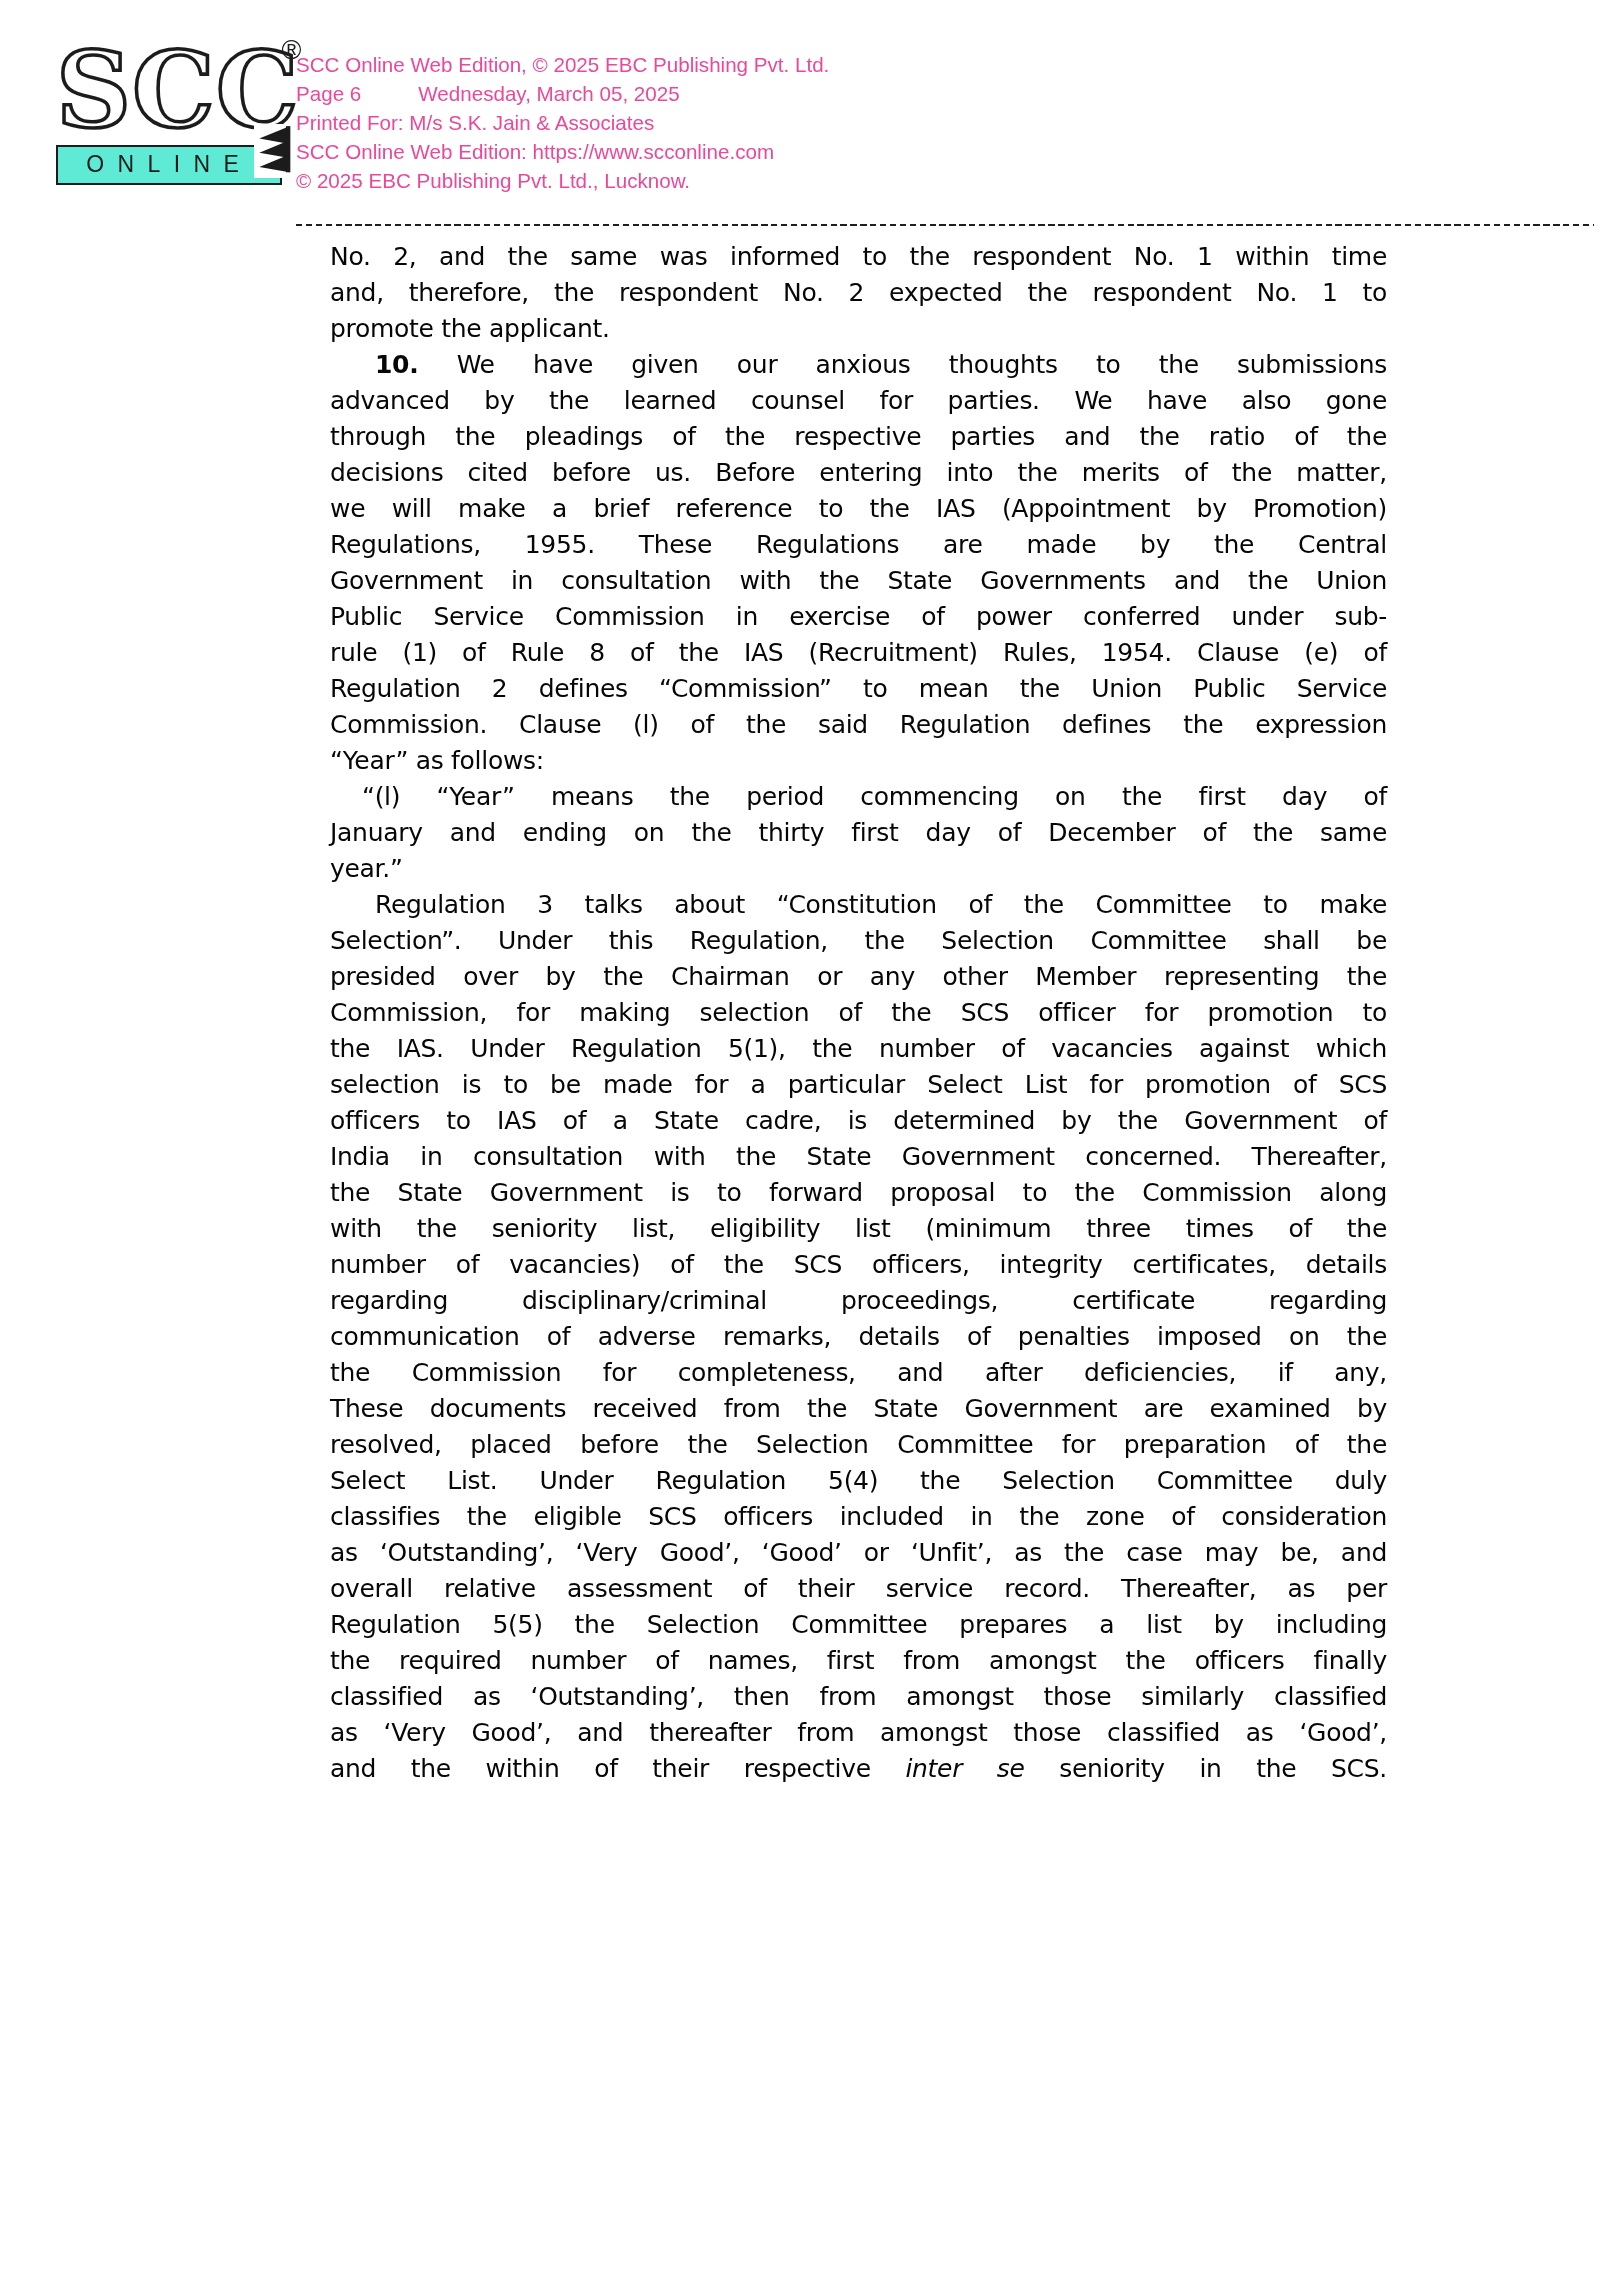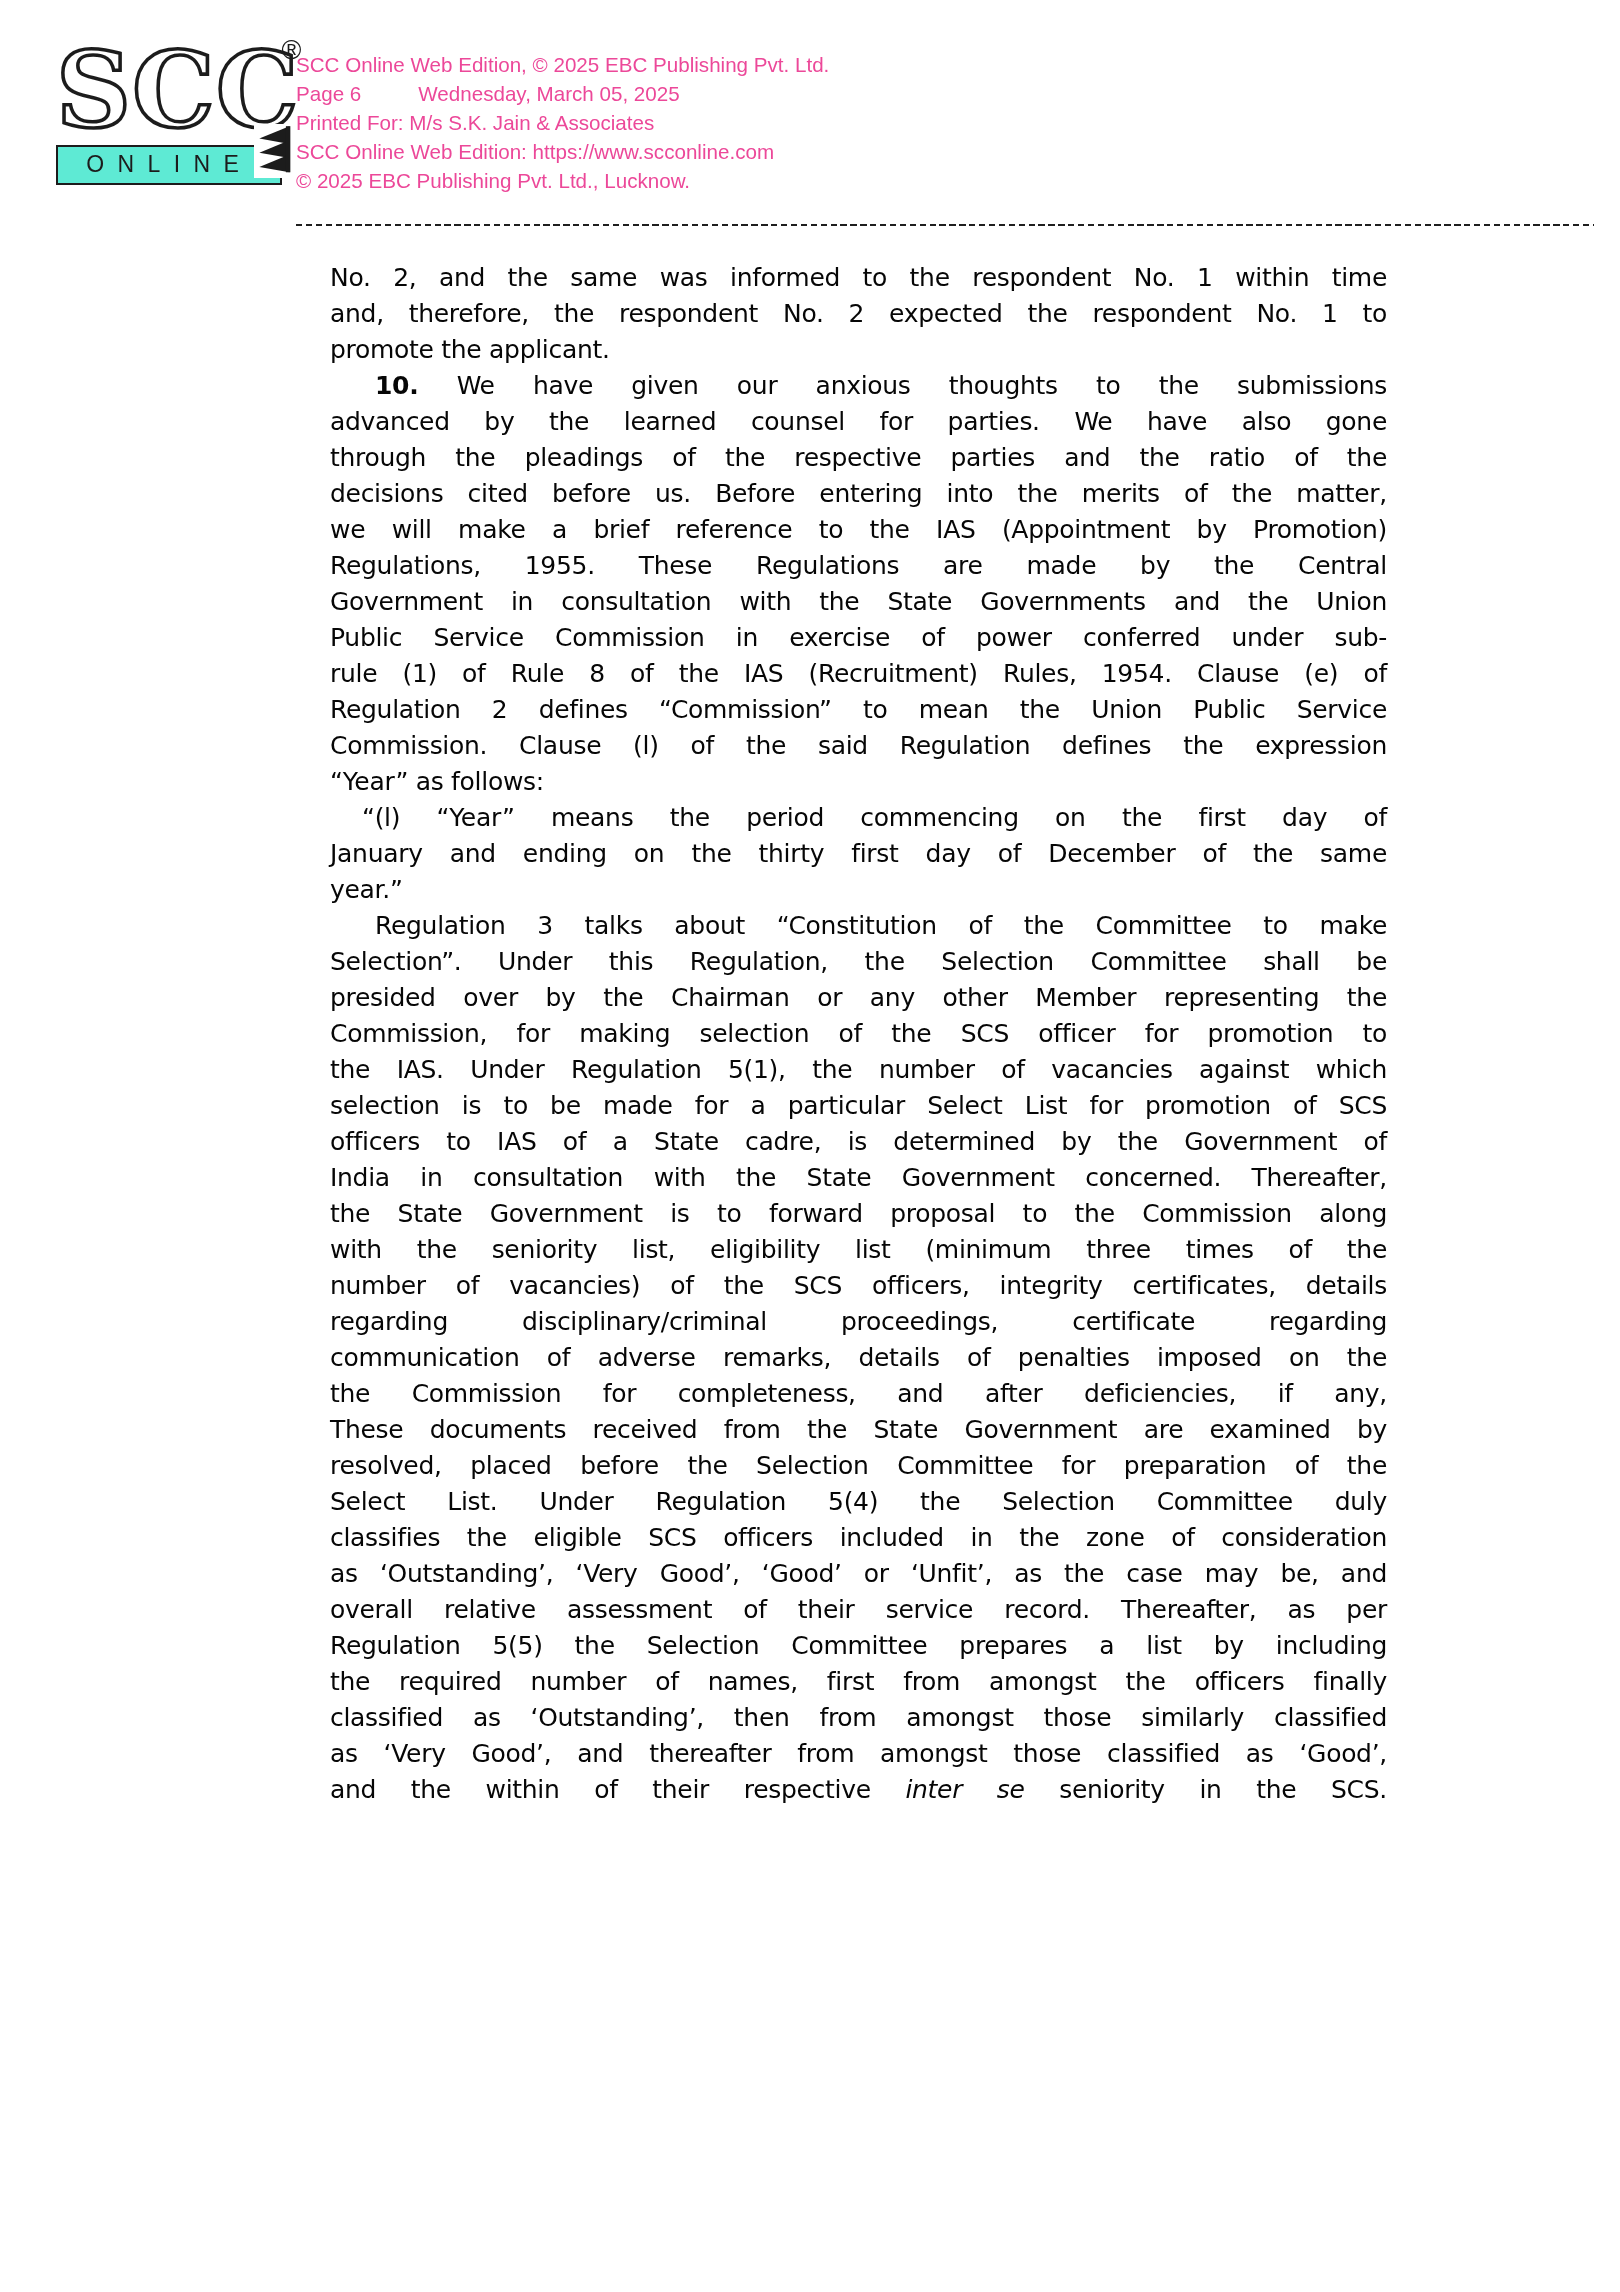--- a/index.html
+++ b/index.html
@@ -80,21 +80,21 @@
     top: 224px;
     width: 1298px;
     height: 1.8px;
     background: repeating-linear-gradient(90deg, #1f1f1f 0 6.3px, transparent 6.3px 9.9px);
   }
 
   
   .doc-body {
     position: absolute;
     left: 330px;
-    top: 260px;
+    top: 239px;
     width: 1057px;
     font-size: 25px;
     line-height: 36px;
     letter-spacing: -0.3px;
     color: #060606;
   }
   .para { margin: 0; }
   .line {
     text-align: justify;
     text-align-last: justify;

